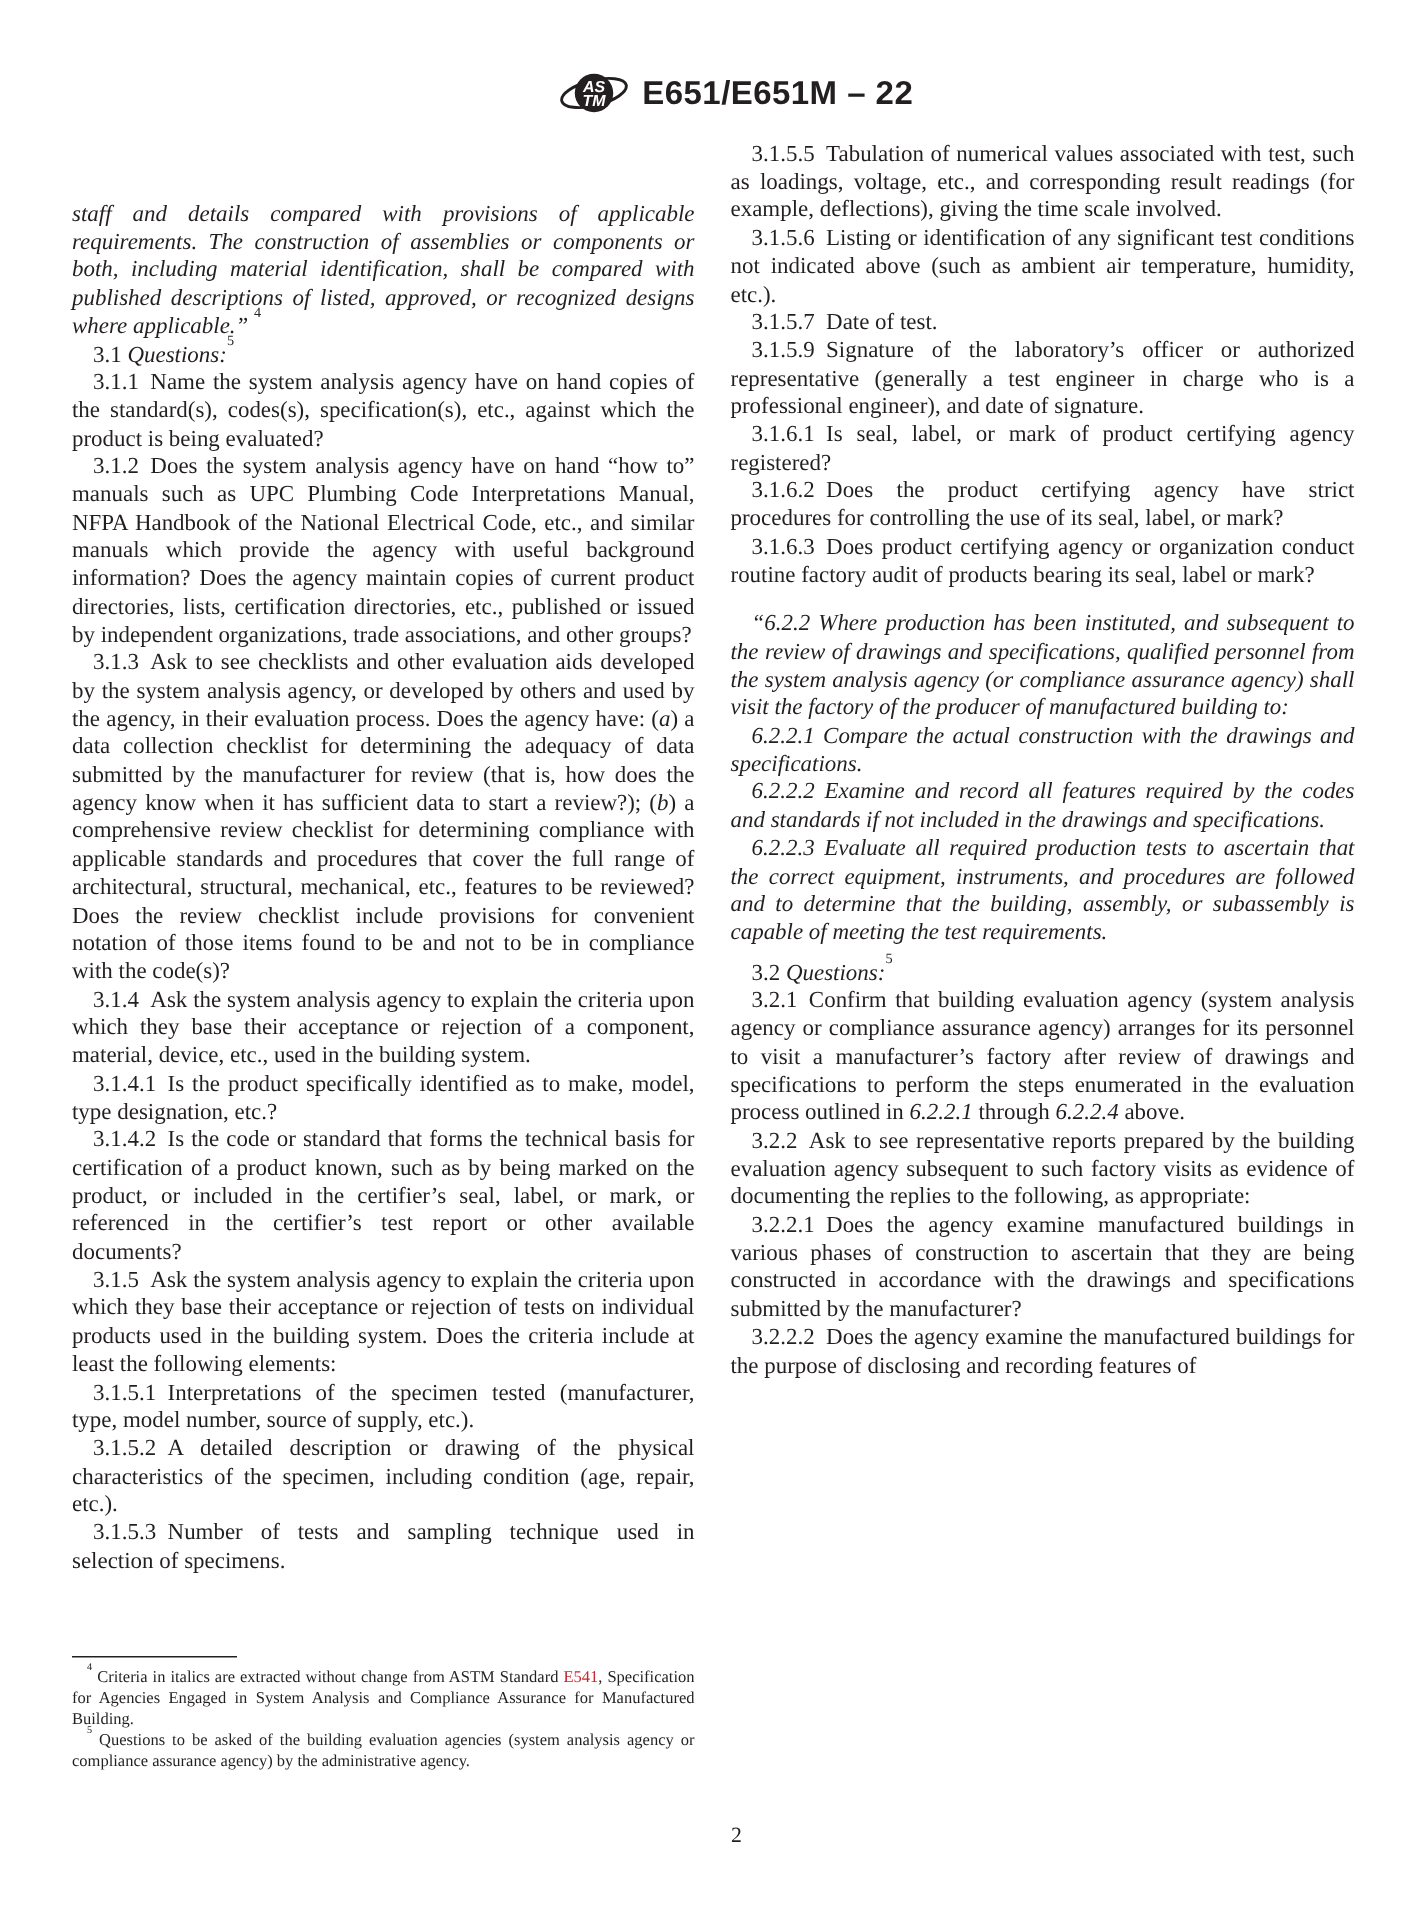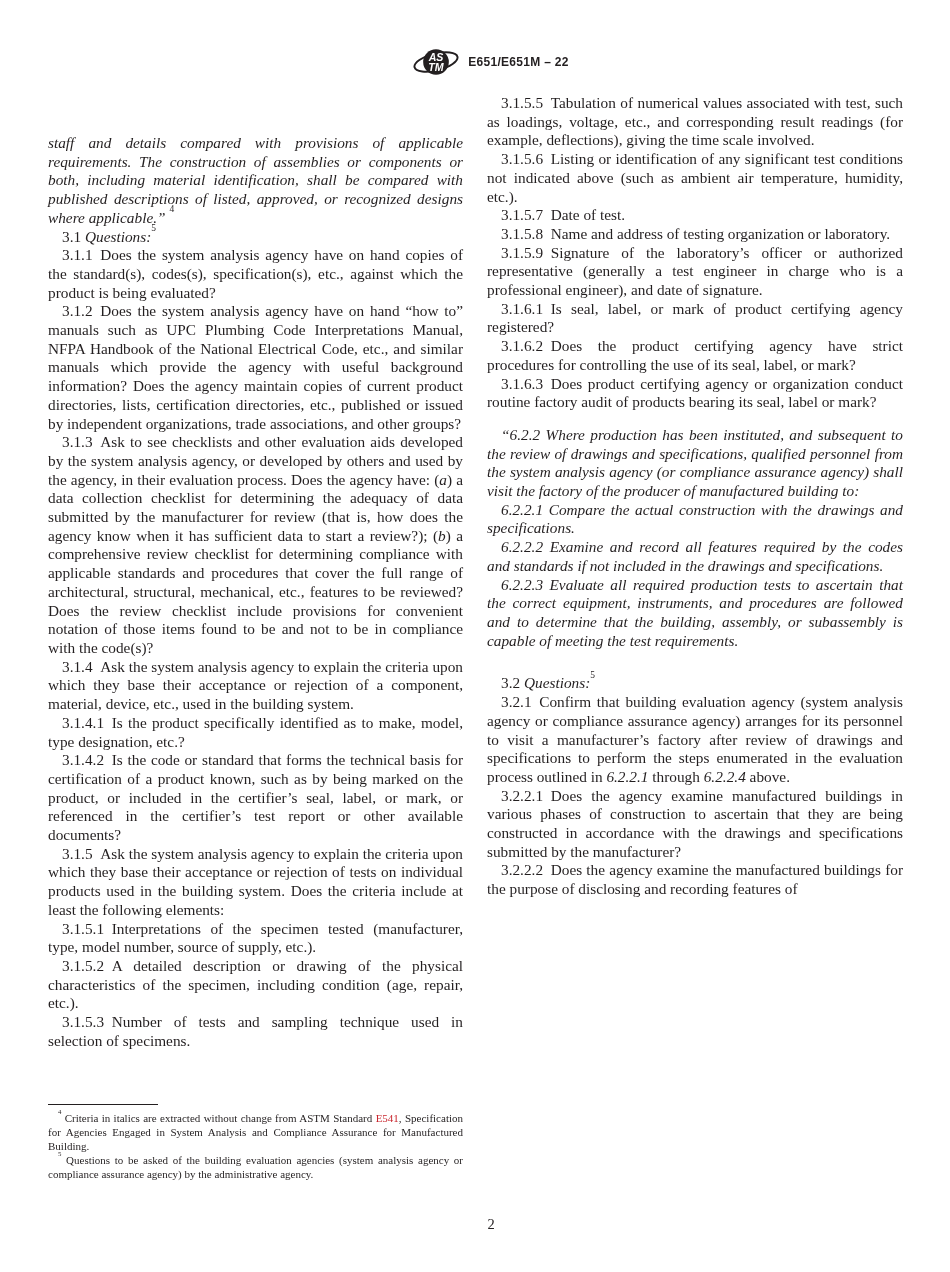--- a/index.html
+++ b/index.html
@@ -12,34 +12,34 @@
     font-family:"Liberation Serif", serif;
     padding-left:32px;
   }
   .header{
     position:absolute;top:44px;left:0;width:100%;
     display:flex;justify-content:center;align-items:center;gap:9px;
   }
   .logo{width:46px;height:36px;display:block;}
   .designation{
     font-family:"Liberation Sans", sans-serif;
-    font-weight:bold;font-size:12px;letter-spacing:.3px;
+    font-weight:bold;font-size:22px;letter-spacing:.3px;
   }
   .col{
     position:absolute;top:94px;
     font-size:15.3px;line-height:18.7px;
     text-align:justify;
     hyphens:auto;-webkit-hyphens:auto;
   }
   .col-left{left:48px;width:415px;margin-top:40px;}
   .col-right{left:487px;width:416px;}
   .para{margin:0;text-indent:14px;}
   .para.noindent{text-indent:0;}
   .para.qstart{margin-top:14px;}
-  .para.secgap{margin-top:24px;}
+  .para.secgap{margin-top:8px;}
   .it{font-style:italic;}
   .red{color:#c9252d;}
   sup{font-size:0.62em;line-height:0;position:relative;top:-0.45em;}
   .footnotes{
     position:absolute;left:48px;top:1104px;width:415px;
     font-size:11px;line-height:13.9px;text-align:justify;
   }
   .fn-rule{
     width:110px;border-top:1.4px solid #231f20;margin:0 0 7px 0;height:0;
   }
@@ -62,47 +62,47 @@
         <text x="26" y="19" text-anchor="middle" font-family="Liberation Sans, sans-serif" font-size="12" font-style="italic" font-weight="bold" fill="#ffffff">AS</text>
         <text x="26" y="30" text-anchor="middle" font-family="Liberation Sans, sans-serif" font-size="12" font-style="italic" font-weight="bold" fill="#ffffff">TM</text>
       </svg>
     </span>
     <span class="designation">E651/E651M – 22</span>
   </div>
 
   <div class="col col-left" id="col-left">
       <p class="para noindent"><span class="it">staff and details compared with provisions of applicable requirements. The construction of assemblies or components or both, including material identification, shall be compared with published descriptions of listed, approved, or recognized designs where applicable.” </span><sup>4</sup></p>
       <p class="para"><span>3.1 </span><span class="it">Questions:</span><sup>5</sup></p>
-      <p class="para"><span>3.1.1 Does the system analysis agency have on hand copies of the standard(s), codes(s), specification(s), etc., against which the product is being evaluated?</span></p>
+      <p class="para"><span>3.1.1 Name the system analysis agency have on hand copies of the standard(s), codes(s), specification(s), etc., against which the product is being evaluated?</span></p>
       <p class="para"><span>3.1.2 Does the system analysis agency have on hand “how to” manuals such as UPC Plumbing Code Interpretations Manual, NFPA Handbook of the National Electrical Code, etc., and similar manuals which provide the agency with useful background information? Does the agency maintain copies of current product directories, lists, certification directories, etc., published or issued by independent organizations, trade associations, and other groups?</span></p>
       <p class="para"><span>3.1.3 Ask to see checklists and other evaluation aids developed by the system analysis agency, or developed by others and used by the agency, in their evaluation process. Does the agency have: (</span><span class="it">a</span><span>) a data collection checklist for determining the adequacy of data submitted by the manufacturer for review (that is, how does the agency know when it has sufficient data to start a review?); (</span><span class="it">b</span><span>) a comprehensive review checklist for determining compliance with applicable standards and procedures that cover the full range of architectural, structural, mechanical, etc., features to be reviewed? Does the review checklist include provisions for convenient notation of those items found to be and not to be in compliance with the code(s)?</span></p>
       <p class="para"><span>3.1.4 Ask the system analysis agency to explain the criteria upon which they base their acceptance or rejection of a component, material, device, etc., used in the building system.</span></p>
       <p class="para"><span>3.1.4.1 Is the product specifically identified as to make, model, type designation, etc.?</span></p>
       <p class="para"><span>3.1.4.2 Is the code or standard that forms the technical basis for certification of a product known, such as by being marked on the product, or included in the certifier’s seal, label, or mark, or referenced in the certifier’s test report or other available documents?</span></p>
       <p class="para"><span>3.1.5 Ask the system analysis agency to explain the criteria upon which they base their acceptance or rejection of tests on individual products used in the building system. Does the criteria include at least the following elements:</span></p>
       <p class="para"><span>3.1.5.1 Interpretations of the specimen tested (manufacturer, type, model number, source of supply, etc.).</span></p>
       <p class="para"><span>3.1.5.2 A detailed description or drawing of the physical characteristics of the specimen, including condition (age, repair, etc.).</span></p>
       <p class="para"><span>3.1.5.3 Number of tests and sampling technique used in selection of specimens.</span></p>
     </div>
 
   <div class="col col-right" id="col-right">
       <p class="para"><span>3.1.5.5 Tabulation of numerical values associated with test, such as loadings, voltage, etc., and corresponding result readings (for example, deflections), giving the time scale involved.</span></p>
       <p class="para"><span>3.1.5.6 Listing or identification of any significant test conditions not indicated above (such as ambient air temperature, humidity, etc.).</span></p>
       <p class="para"><span>3.1.5.7 Date of test.</span></p>
-      <p class="para"><span>3.1.5.8 Name and address of testing organization or laboratory.</span></p>
       <p class="para"><span>3.1.5.9 Signature of the laboratory’s officer or authorized representative (generally a test engineer in charge who is a professional engineer), and date of signature.</span></p>
       <p class="para"><span>3.1.6.1 Is seal, label, or mark of product certifying agency registered?</span></p>
       <p class="para"><span>3.1.6.2 Does the product certifying agency have strict procedures for controlling the use of its seal, label, or mark?</span></p>
       <p class="para"><span>3.1.6.3 Does product certifying agency or organization conduct routine factory audit of products bearing its seal, label or mark?</span></p>
       <p class="para qstart"><span class="it">“6.2.2 Where production has been instituted, and subsequent to the review of drawings and specifications, qualified personnel from the system analysis agency (or compliance assurance agency) shall visit the factory of the producer of manufactured building to:</span></p>
       <p class="para"><span class="it">6.2.2.1 Compare the actual construction with the drawings and specifications.</span></p>
       <p class="para"><span class="it">6.2.2.2 Examine and record all features required by the codes and standards if not included in the drawings and specifications.</span></p>
       <p class="para"><span class="it">6.2.2.3 Evaluate all required production tests to ascertain that the correct equipment, instruments, and procedures are followed and to determine that the building, assembly, or subassembly is capable of meeting the test requirements.</span></p>
       <p class="para secgap"><span>3.2 </span><span class="it">Questions:</span><sup>5</sup></p>
       <p class="para"><span>3.2.1 Confirm that building evaluation agency (system analysis agency or compliance assurance agency) arranges for its personnel to visit a manufacturer’s factory after review of drawings and specifications to perform the steps enumerated in the evaluation process outlined in </span><span class="it">6.2.2.1</span><span> through </span><span class="it">6.2.2.4</span><span> above.</span></p>
+      <p class="para"><span>3.2.2 Ask to see representative reports prepared by the building evaluation agency subsequent to such factory visits as evidence of documenting the replies to the following, as appropriate:</span></p>
       <p class="para"><span>3.2.2.1 Does the agency examine manufactured buildings in various phases of construction to ascertain that they are being constructed in accordance with the drawings and specifications submitted by the manufacturer?</span></p>
       <p class="para"><span>3.2.2.2 Does the agency examine the manufactured buildings for the purpose of disclosing and recording features of</span></p>
     </div>
 
   <div class="footnotes">
     <div class="fn-rule"></div>
     <div id="fn-list">
         <p class="para footnote"><sup>4</sup><span> Criteria in italics are extracted without change from ASTM Standard </span><span class="red">E541</span><span>, Specification for Agencies Engaged in System Analysis and Compliance Assurance for Manufactured Building.</span></p>
         <p class="para footnote"><sup>5</sup><span> Questions to be asked of the building evaluation agencies (system analysis agency or compliance assurance agency) by the administrative agency.</span></p>
       </div>

